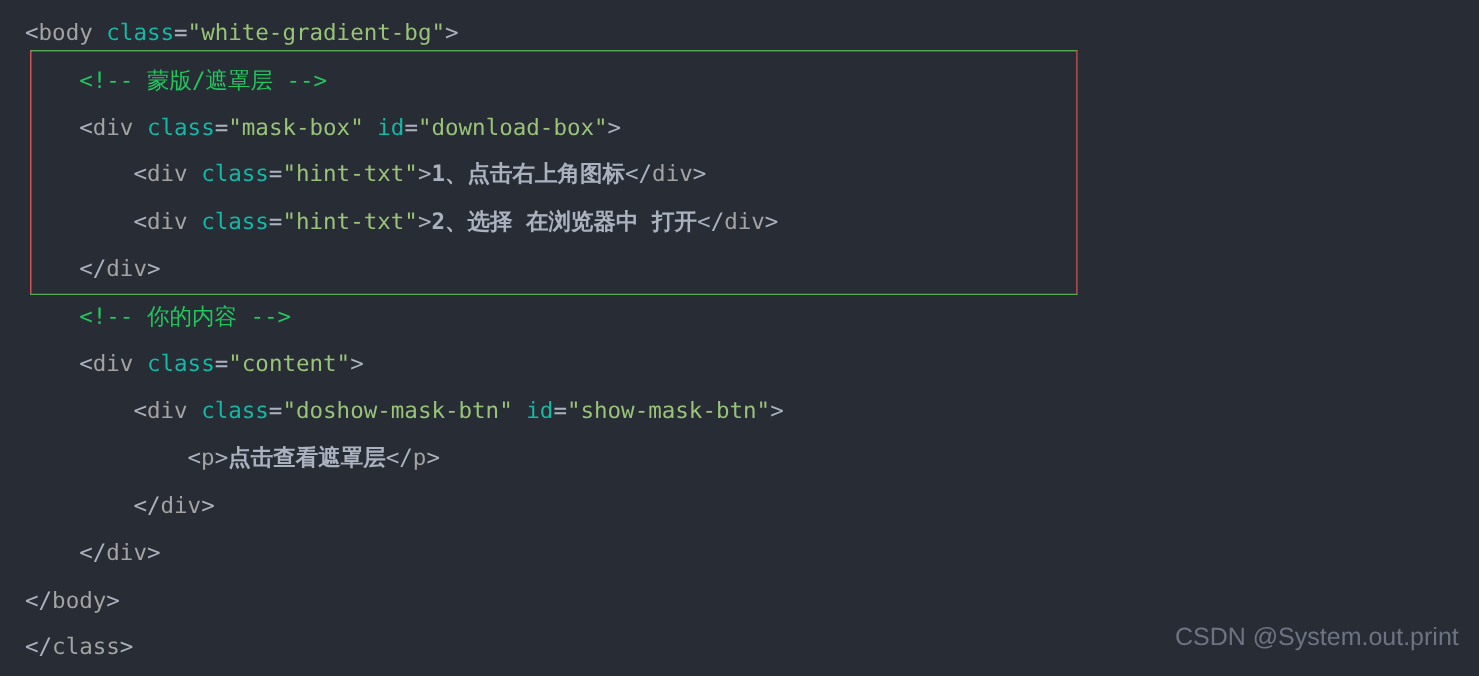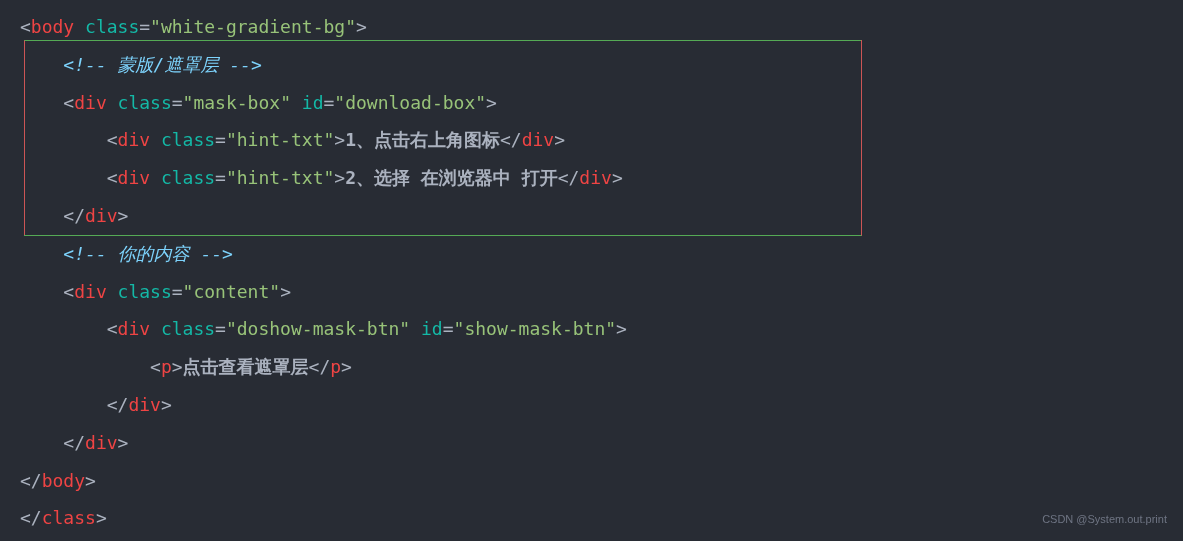--- a/index.html
+++ b/index.html
@@ -13,26 +13,26 @@
       font-size: 18px;
       line-height: 2.1;
       color: #abb2bf;
       padding: 8px 20px;
       width: 1183px;
       height: 541px;
       position: relative;
       overflow: hidden;
     }
     .angle { color: #abb2bf; }
-    .tag { color: #ef4444; }
+    .tag { color: #a3a3a3; }
     .attr-name { color: #14b8a6; }
     .equals { color: #abb2bf; }
     .string { color: #98c379; }
     .text-content { color: #abb2bf; font-weight: bold; }
-    .comment { color: #7dd3fc; font-style: italic; }
+    .comment { color: #22c55e; }
     pre {
       font-family: inherit;
       white-space: pre;
     }
     .highlight-box {
       position: absolute;
       border-top: 1px solid #cc5555;
       border-right: 1px solid #cc5555;
       border-bottom: 1px solid #55aa55;
       border-left: 1px solid #55aa55;
@@ -47,21 +47,21 @@
       bottom: 0;
       border-top: 1px solid #55aa55;
       border-left: 1px solid #cc5555;
       pointer-events: none;
     }
     .watermark {
       position: absolute;
       bottom: 10px;
       right: 16px;
       color: #7a8090;
-      font-size: 11px;
+      font-size: 20px;
       font-family: Arial, sans-serif;
       opacity: 0.85;
     }
   </style>
 </head>
 <body>
 
 <pre><span class="angle"><span>&lt;</span><span class="tag">body</span> <span class="attr-name">class</span><span class="equals">=</span><span class="string">"white-gradient-bg"</span><span>&gt;</span></span>
     <span class="comment">&lt;!-- 蒙版/遮罩层 --&gt;</span>
     <span><span class="angle">&lt;</span><span class="tag">div</span> <span class="attr-name">class</span><span class="equals">=</span><span class="string">"mask-box"</span> <span class="attr-name">id</span><span class="equals">=</span><span class="string">"download-box"</span><span class="angle">&gt;</span></span>

